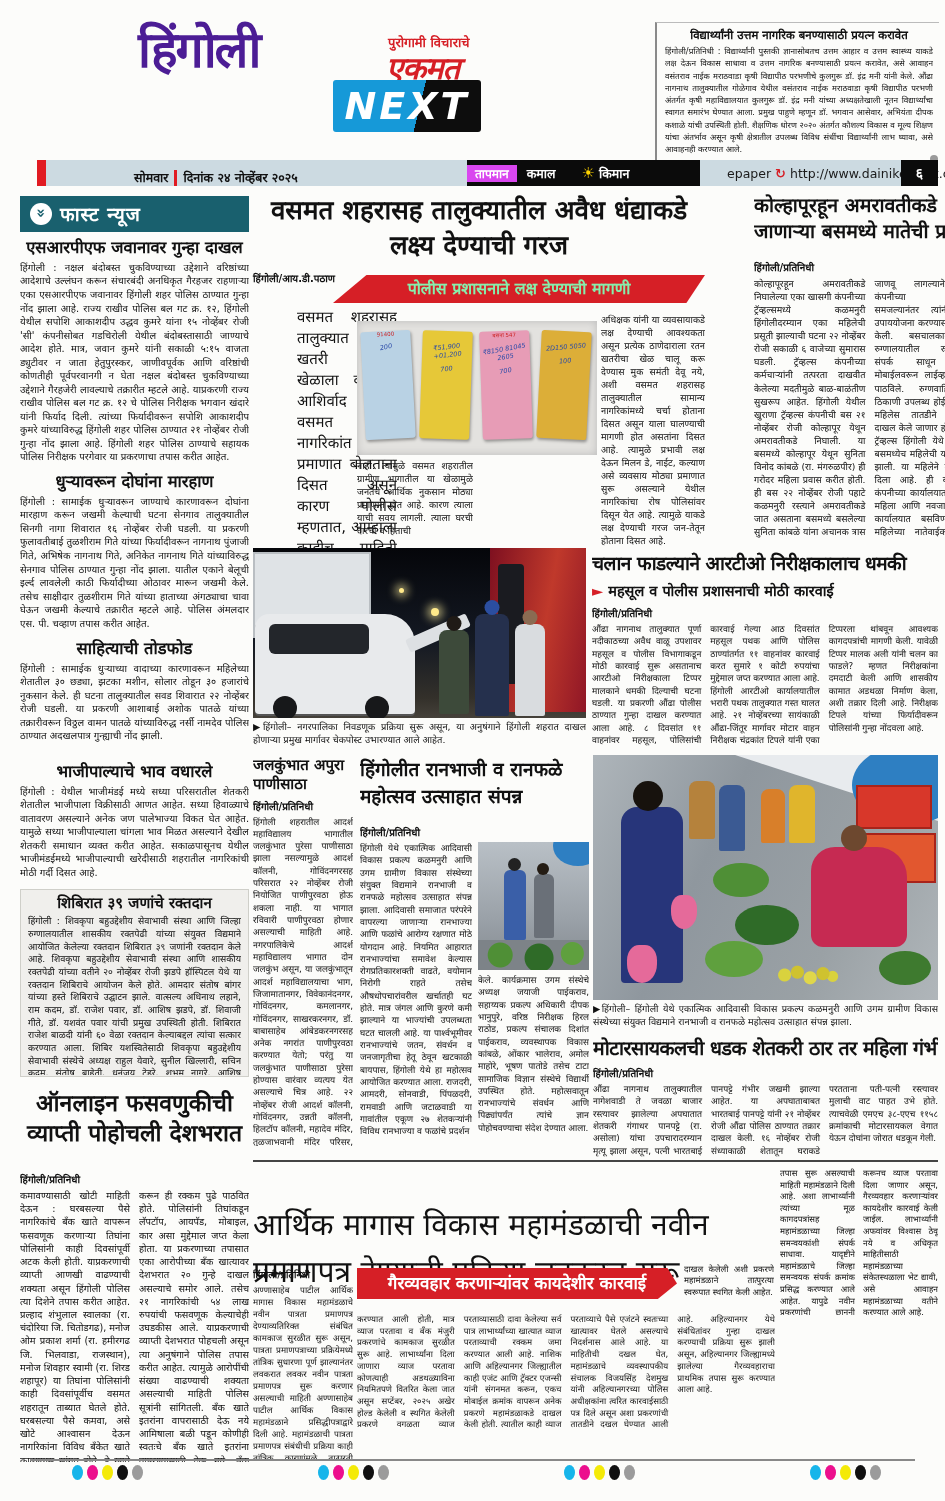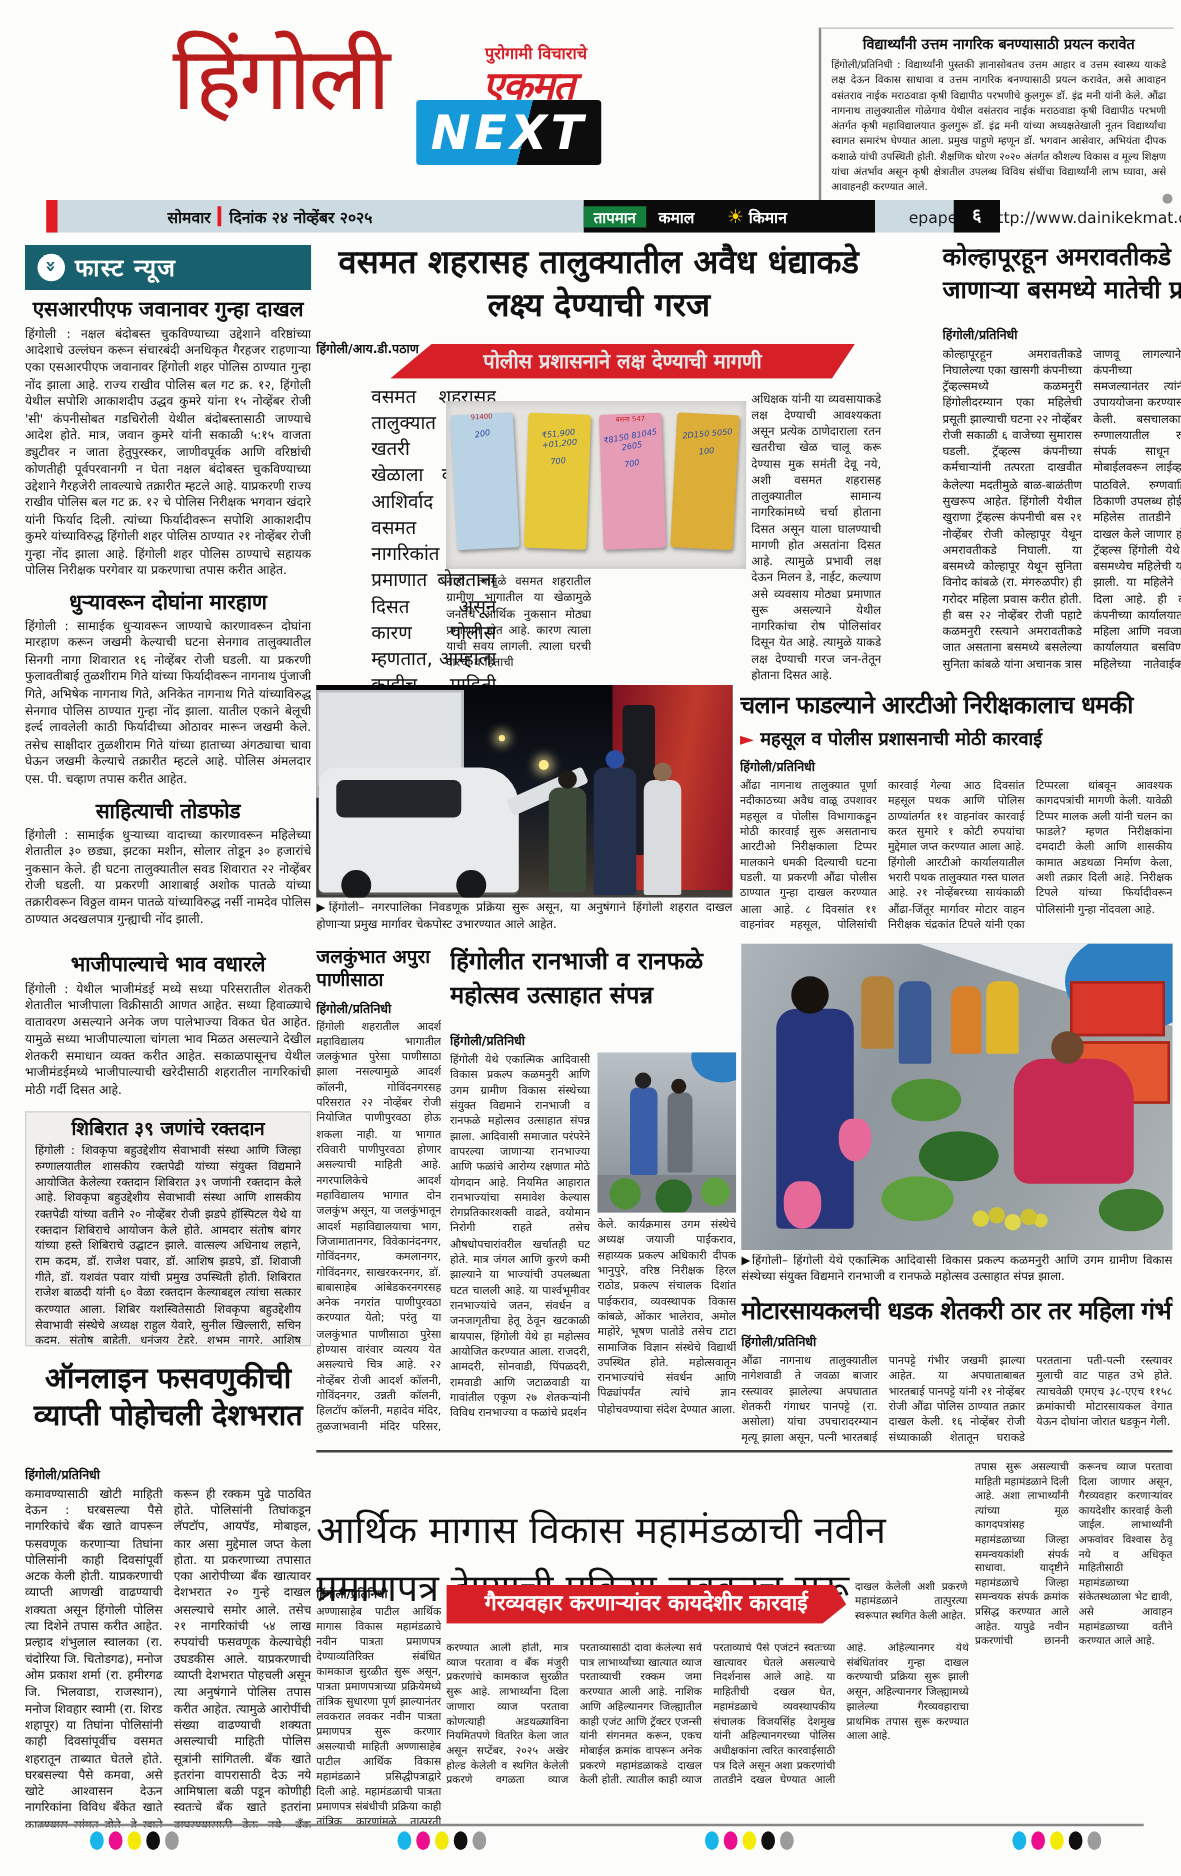--- a/index.html
+++ b/index.html
@@ -1,38 +1,38 @@
 <!DOCTYPE html>
 <html><head>
 <meta charset="utf-8">
 <style>
   html,body{margin:0;padding:0;}
   body{width:945px;height:1501px;background:#fcfcfa;position:relative;overflow:hidden;
        font-family:"DejaVu Sans","Liberation Sans",sans-serif;color:#111;}
   .abs{position:absolute;}
   .jt{text-align:justify;}
   
-  .np-title{left:138px;top:18px;font-size:70px;font-weight:normal;letter-spacing:-2px;line-height:1.3;color:#b91c1c;}
+  .np-title{left:138px;top:18px;font-size:50px;font-weight:bold;letter-spacing:-2px;line-height:1.3;color:#4c1d95;}
   .tag-top{left:388px;top:33px;font-size:13px;font-weight:bold;color:#d61f26;}
   .tag-brand{left:386px;top:46px;font-size:31px;font-weight:bold;font-style:italic;color:#d61f26;letter-spacing:-1px;}
   .next-logo{left:333px;top:80px;width:148px;height:52px;color:#fff;font-size:38px;font-weight:bold;font-style:italic;
       text-align:center;line-height:52px;letter-spacing:3px;
       background:linear-gradient(104deg,#1699d8 0 58%,#0d0d0d 58% 100%);border-radius:3px;}
   .top-box{left:655px;top:22px;width:284px;height:140px;border-left:2px solid #8a8a8a;border-top:1px solid #bbb;padding:4px 6px 0 8px;box-sizing:border-box;}
   .tb-head{font-size:11.5px;font-weight:bold;text-align:center;margin-bottom:3px;}
   .tb-body{font-size:8.2px;line-height:1.5;text-align:justify;height:112px;overflow:hidden;}
   .gray-dot{left:930px;top:155px;width:8px;height:8px;border-radius:50%;background:#9a9a9a;}
   
-  .dateband{left:37px;top:160px;width:763px;height:26px;background:#ccdae1;display:flex;align-items:center;}
+  .dateband{left:37px;top:160px;width:901px;height:26px;background:#ccdae1;display:flex;align-items:flex-end;}
   .red-accent{width:9px;height:26px;background:#e11b22;}
   .day-txt{font-size:12.5px;font-weight:bold;margin-left:88px;}
   .day-sep{width:3px;height:16px;background:#e11b22;margin:0 6px;}
   .date-txt{font-size:12.5px;font-weight:bold;}
   .temp-seg{position:absolute;left:430px;top:0;width:233px;height:26px;background:#0b0b0b;display:flex;align-items:center;color:#fff;}
-  .temp-box{background:#15803d;color:#fff;font-size:12px;font-weight:bold;padding:0 8px;}
+  .temp-box{background:#d946ef;color:#fff;font-size:12px;font-weight:bold;padding:0 8px;}
   .temp-lbl{font-size:12.5px;font-weight:bold;margin-left:10px;}
   .sun{color:#ffd400;font-size:15px;margin-left:26px;}
   .epaper-seg{position:absolute;left:690px;top:0;height:26px;display:flex;align-items:center;font-size:12.5px;color:#1b1b1b;}
   .refresh{color:#d61f26;font-weight:bold;margin:0 4px;font-size:13px;}
   .pagenum{position:absolute;right:0;top:0;width:37px;height:26px;background:#0b0b0b;color:#fff;font-size:14px;font-weight:bold;
       text-align:center;line-height:26px;}
   
   .left-col{left:20px;top:196px;width:229px;height:1266px;overflow:hidden;}
   .fn-head{background:#19606e;height:36px;display:flex;align-items:center;color:#fff;}
   .fn-circle{width:22px;height:22px;border-radius:50%;background:#fff;color:#19606e;font-weight:bold;text-align:center;line-height:20px;
@@ -44,21 +44,21 @@
   .gray-box{background:#f0efec;border:1px solid #cfcfc9;padding:5px 7px;margin-top:8px;height:188px;overflow:hidden;box-sizing:border-box;}
   .gray-box .sm-head{font-size:15px;margin:0 0 3px;}
   .gray-box .sm-body{font-size:9.2px;}
   .big-head-l{font-size:23px;font-weight:bold;text-align:center;line-height:1.3;margin-top:12px;height:78px;overflow:hidden;}
   .byline{font-size:10px;font-weight:bold;margin:5px 0 3px;}
   .twocol{column-count:2;column-gap:9px;font-size:9.6px;line-height:1.38;text-align:justify;height:300px;overflow:hidden;margin-top:2px;}
   
   .main-art{left:253px;top:193px;width:452px;height:355px;}
   .main-head{font-size:26px;font-weight:bold;text-align:center;line-height:1.35;height:74px;overflow:hidden;}
   .main-byline{position:absolute;left:0;top:78px;font-size:10px;font-weight:bold;}
-  .banner1{position:absolute;left:59px;top:82px;width:372px;height:28px;background:#d61f26;color:#e5e5e5;
+  .banner1{position:absolute;left:80px;top:82px;width:372px;height:28px;background:#d61f26;color:#86efac;
       font-size:16px;font-weight:bold;text-align:center;line-height:28px;
       clip-path:polygon(9% 0,100% 0,95% 100%,0 100%);}
   .m-col-l{position:absolute;left:0;top:114px;width:100px;height:256px;font-size:15px;line-height:1.4;text-align:justify;overflow:hidden;margin-left:44px;}
   .m-col-r{position:absolute;left:348px;top:120px;width:104px;height:234px;font-size:9.3px;line-height:1.4;text-align:justify;overflow:hidden;}
   .m-below{position:absolute;left:104px;top:266px;width:240px;display:flex;gap:9px;}
   .m-below div{width:116px;height:88px;font-size:9.3px;line-height:1.4;text-align:justify;overflow:hidden;}
   
   .photo-notes{position:absolute;left:104px;top:128px;width:240px;height:134px;background:#e3e2df;overflow:hidden;box-shadow:inset 0 0 8px #bbb;}
   .note{position:absolute;top:10px;width:50px;height:108px;border-radius:3px;box-shadow:1px 2px 3px rgba(0,0,0,.35);}
   .note i{display:block;font-style:normal;color:#c22;font-size:5.5px;text-align:center;overflow:hidden;white-space:nowrap;}

